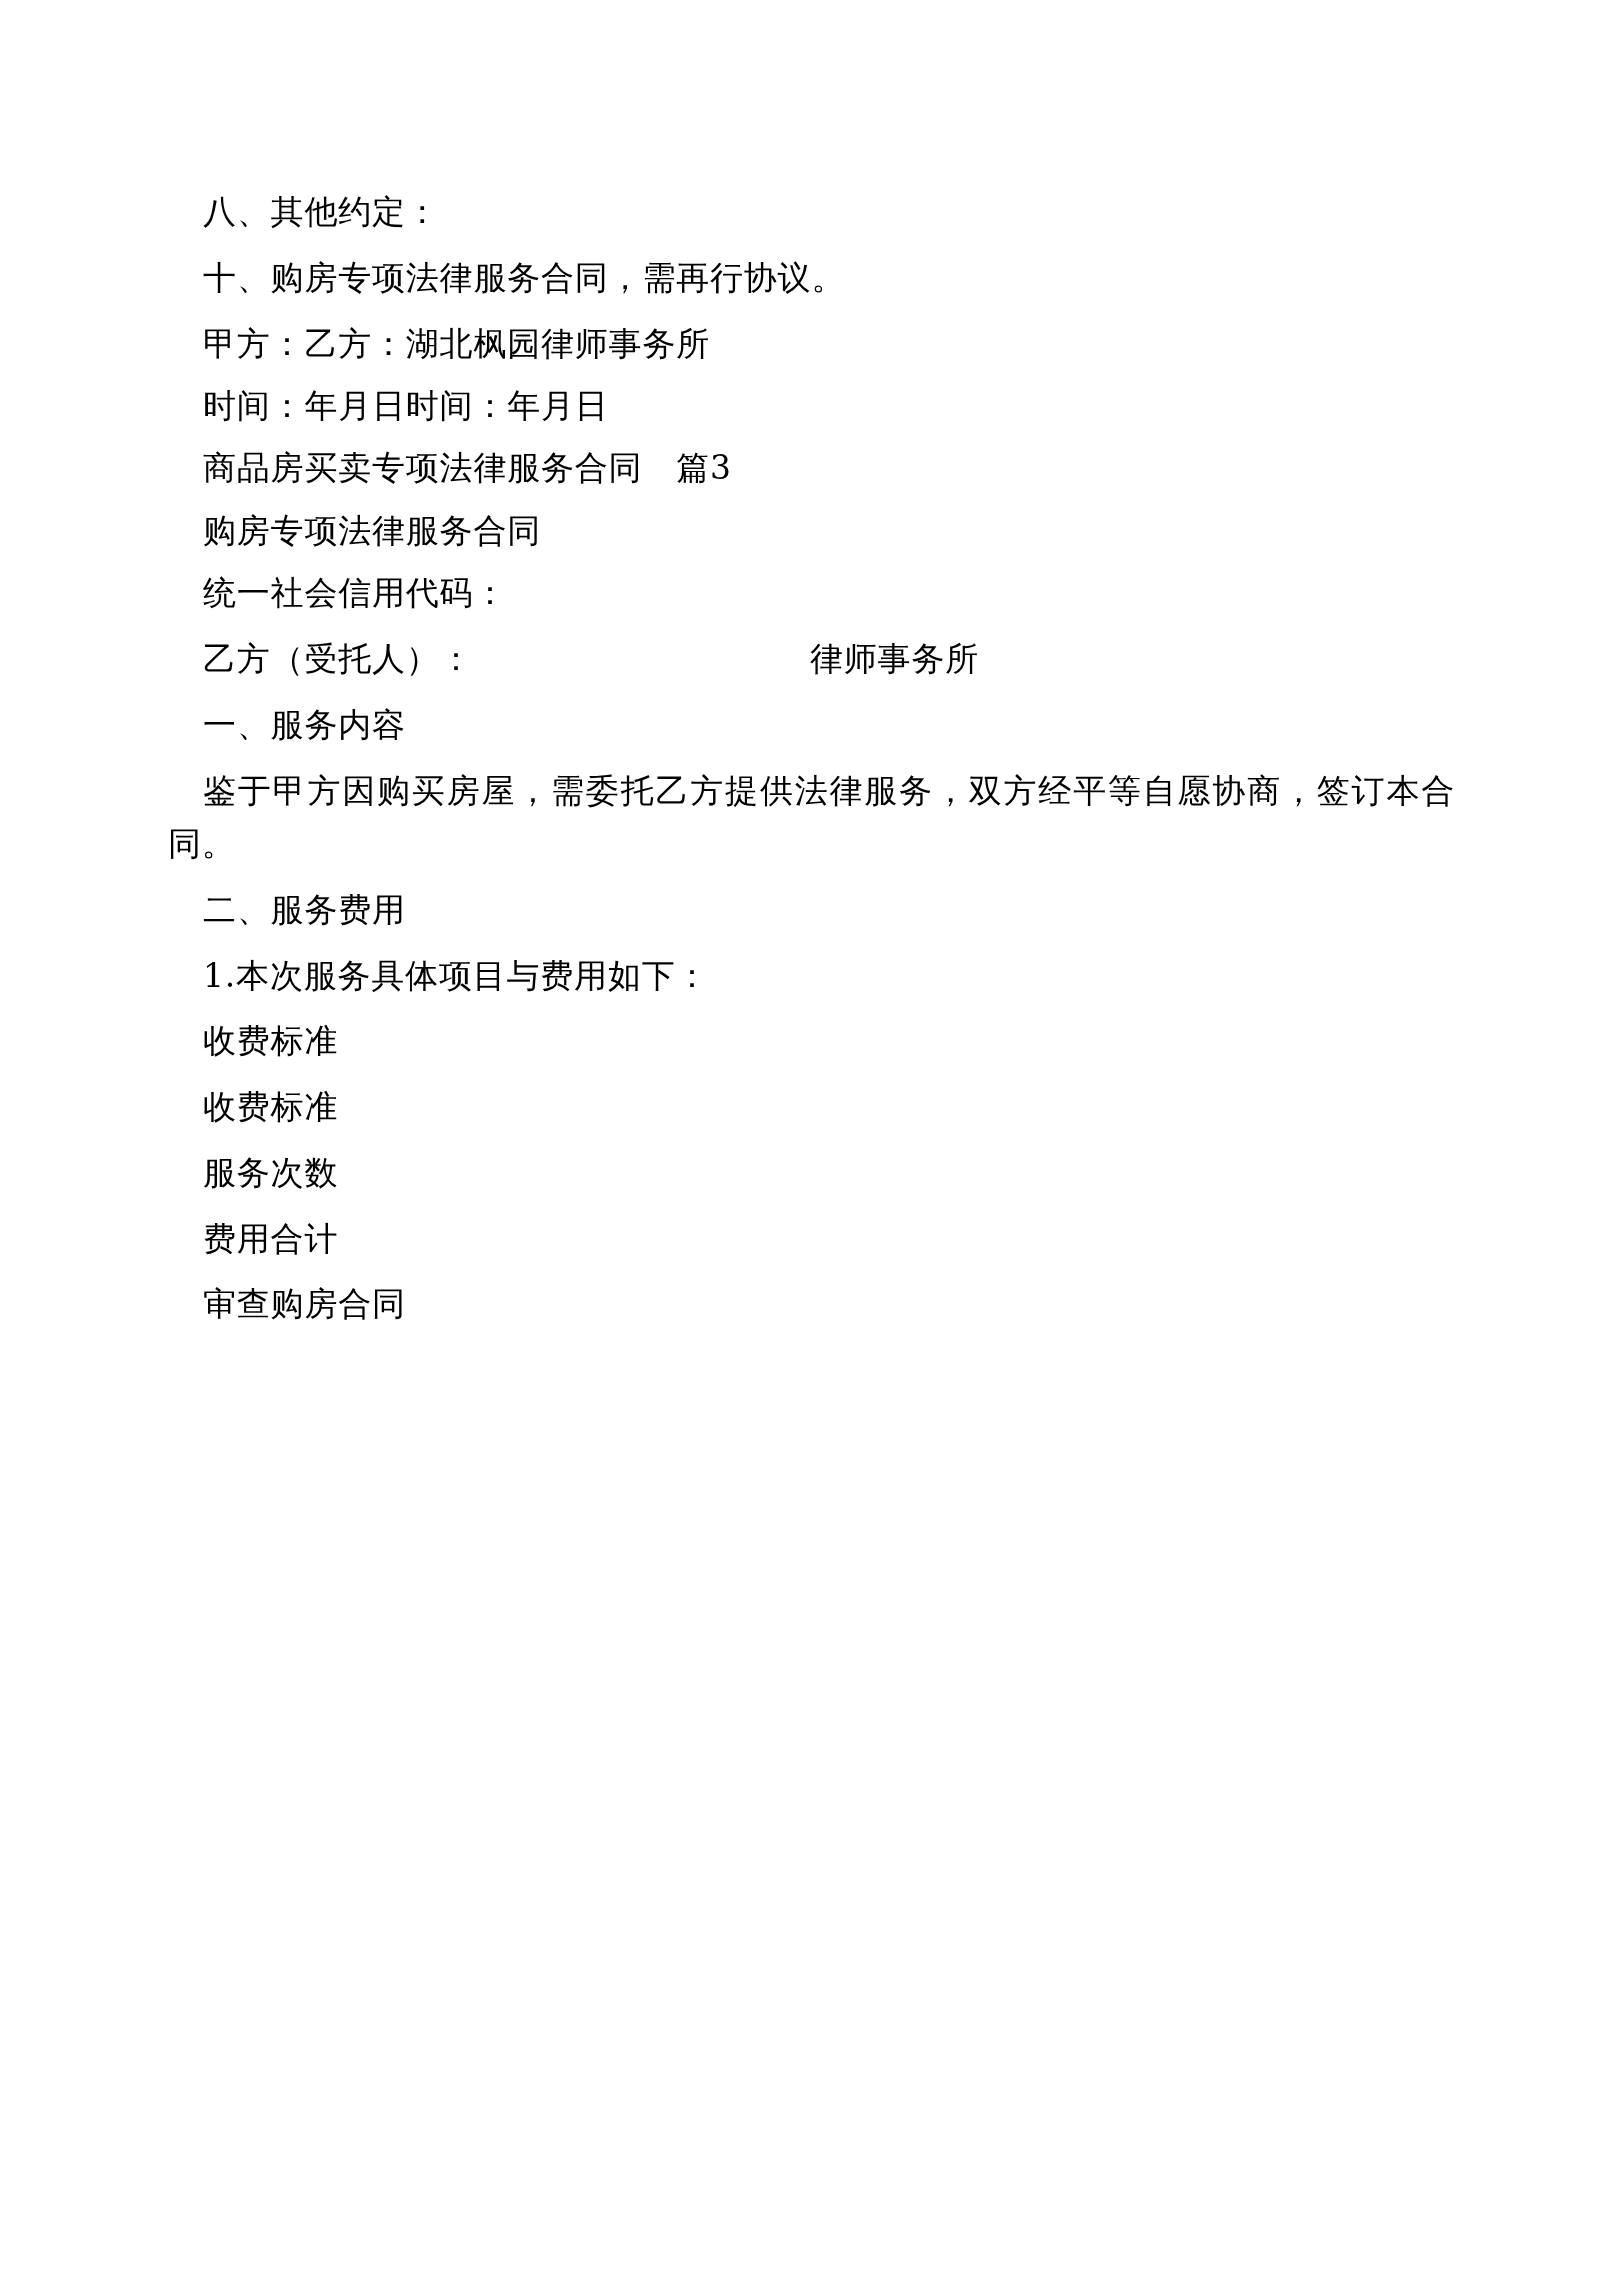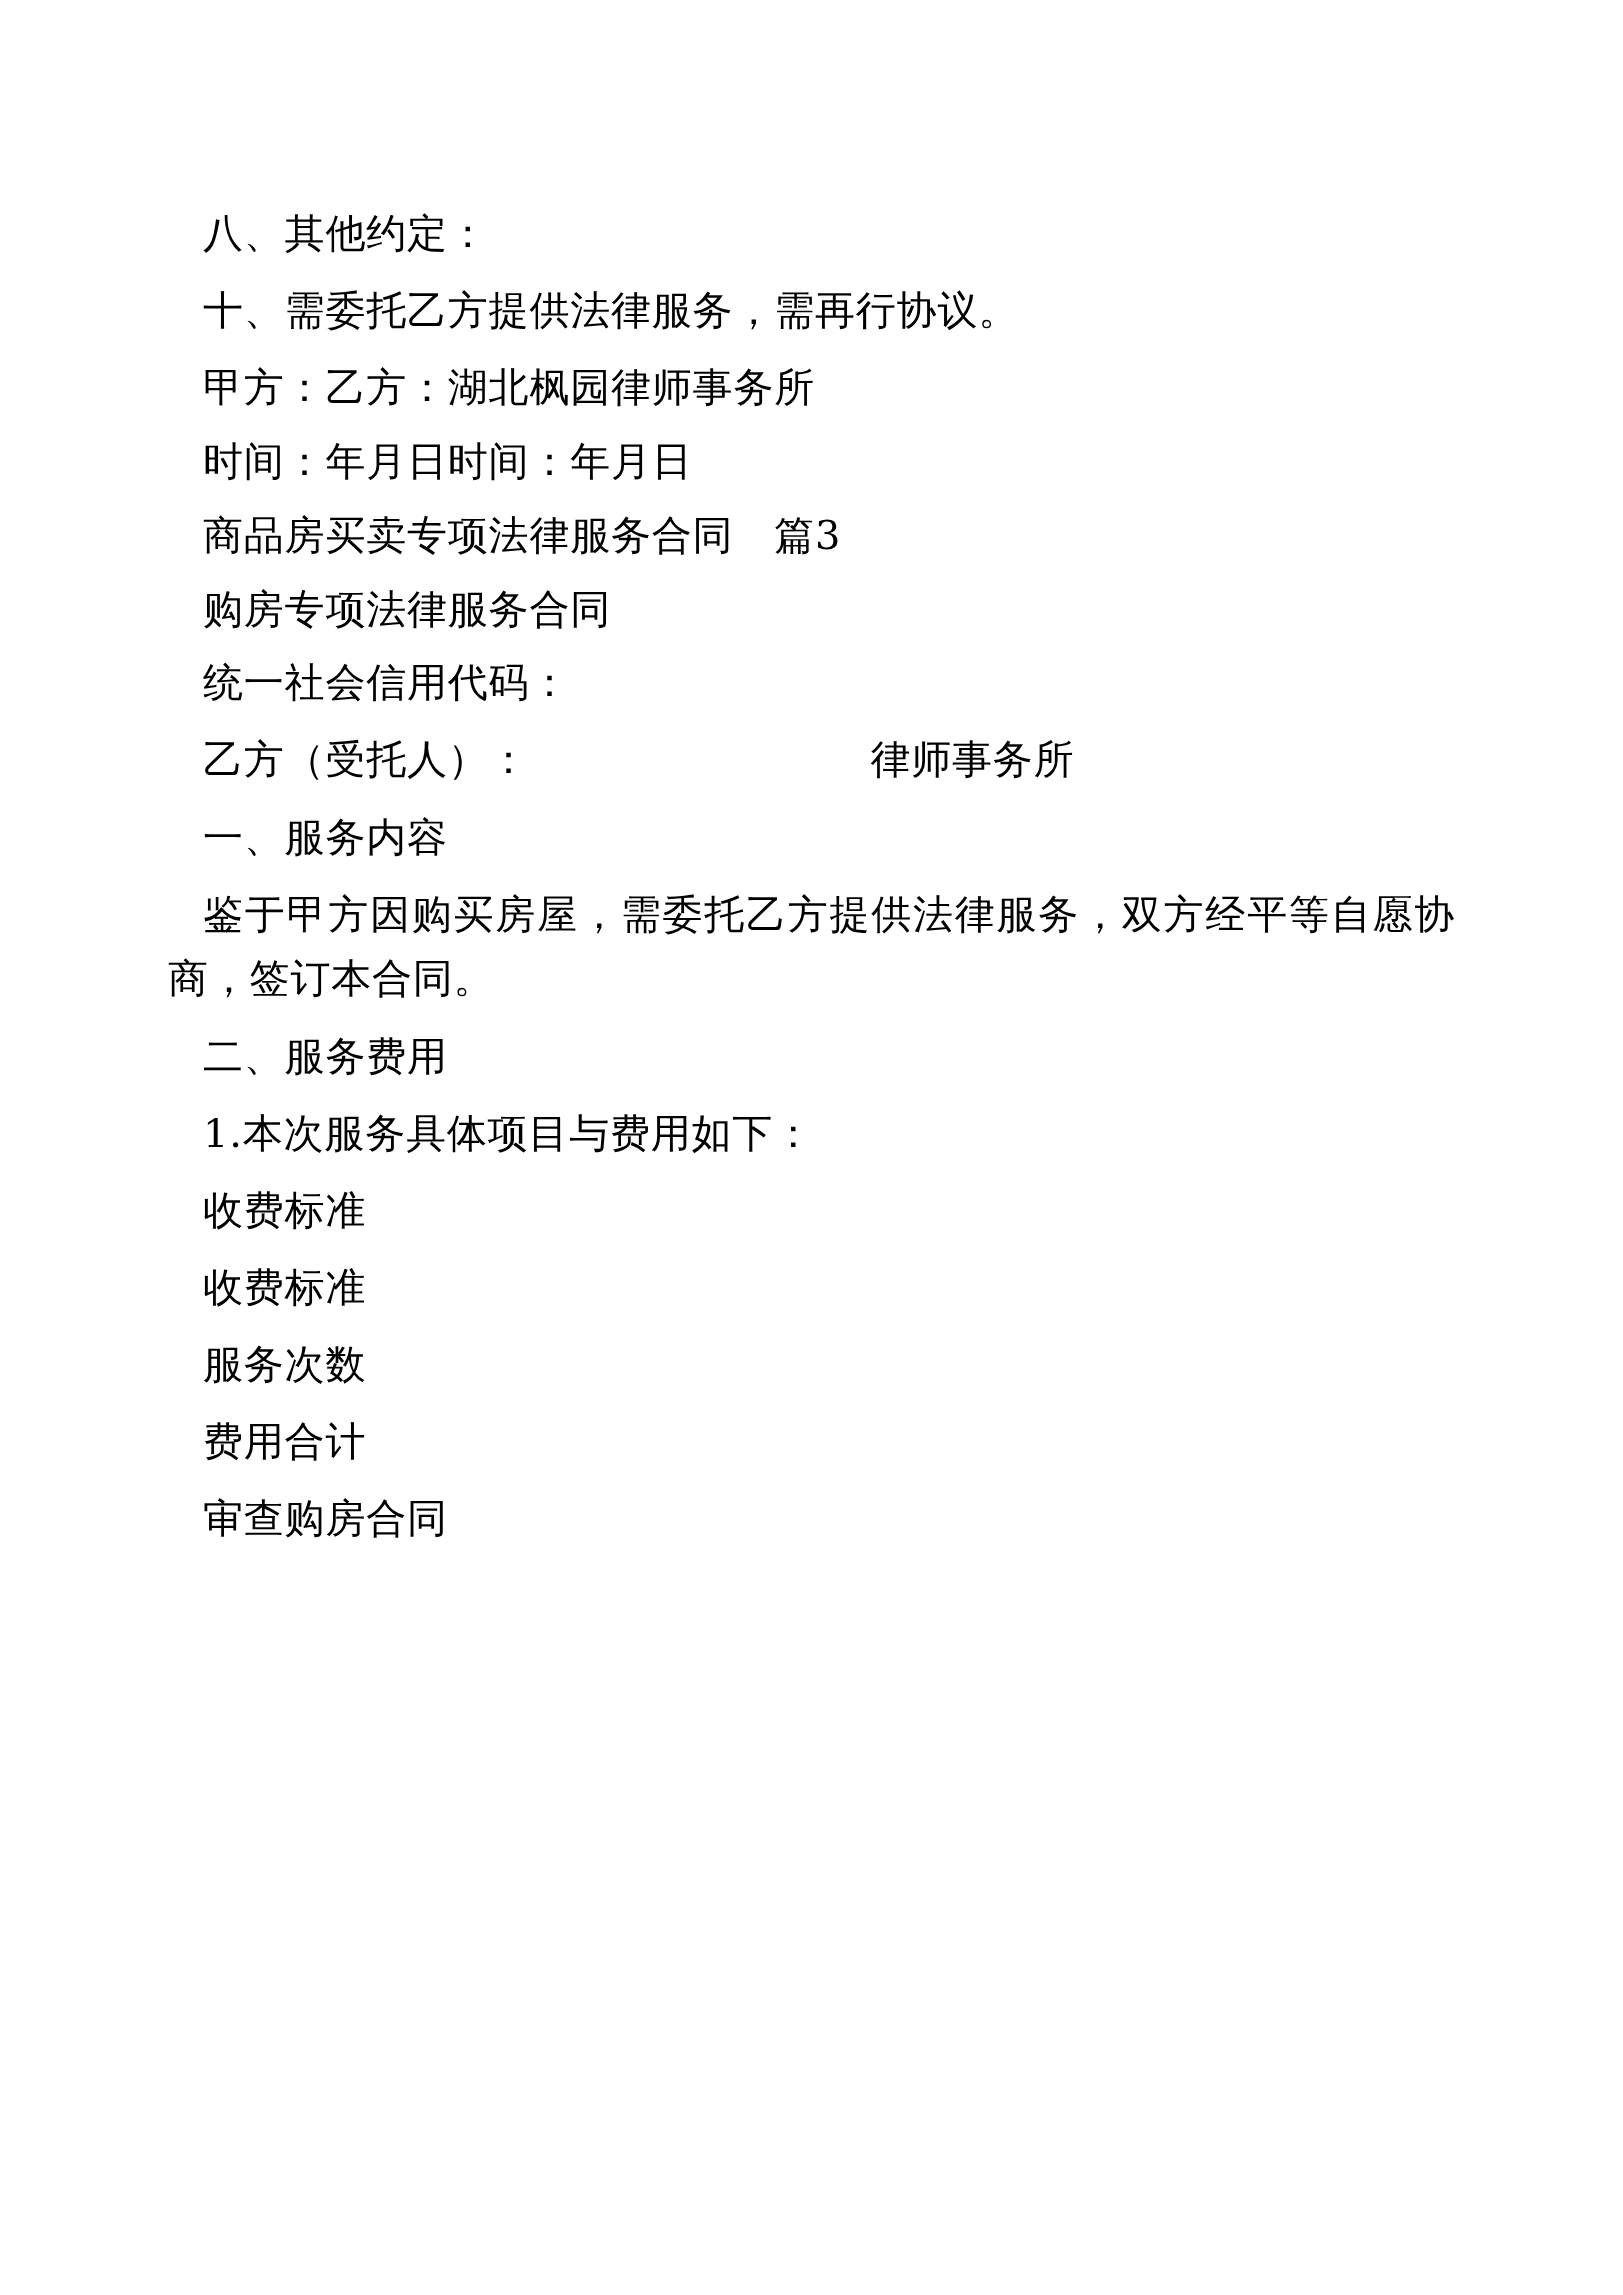--- a/index.html
+++ b/index.html
@@ -15,24 +15,23 @@
     -webkit-font-smoothing: antialiased;
   }
   .page {
     position: relative;
     width: 1623px;
     height: 2295px;
     box-sizing: border-box;
     padding: 185px 168px 0 168px;
   }
   .doc-body {
-    font-size: 40px;
+    font-size: 33px;
     line-height: 1.62;
     letter-spacing: 0.8px;
-    margin-top: 16px;
   }
   .p {
     margin: 0 0 12.3px 0;
     text-align: justify;
     text-justify: inter-ideograph;
   }
   .indent {
     text-indent: 35px;
   }
   .gap-small {
@@ -49,21 +48,21 @@
 </style>
 </head>
 <body>
 
 <div class="page">
   <div class="doc-body">
 
     <p class="p indent">八、其他约定：</p>
 
 
-    <p class="p indent">十、需委托乙方提供法律服务，需再行协议。</p>
+    <p class="p indent">十、购房专项法律服务合同，需再行协议。</p>
 
     <p class="p indent gap-small">甲方：乙方：湖北枫园律师事务所</p>
 
     <p class="p indent gap-small">时间：年月日时间：年月日</p>
 
     <p class="p indent gap-small">商品房买卖专项法律服务合同　篇3</p>
 
     <p class="p indent gap-small">购房专项法律服务合同</p>
 
 

